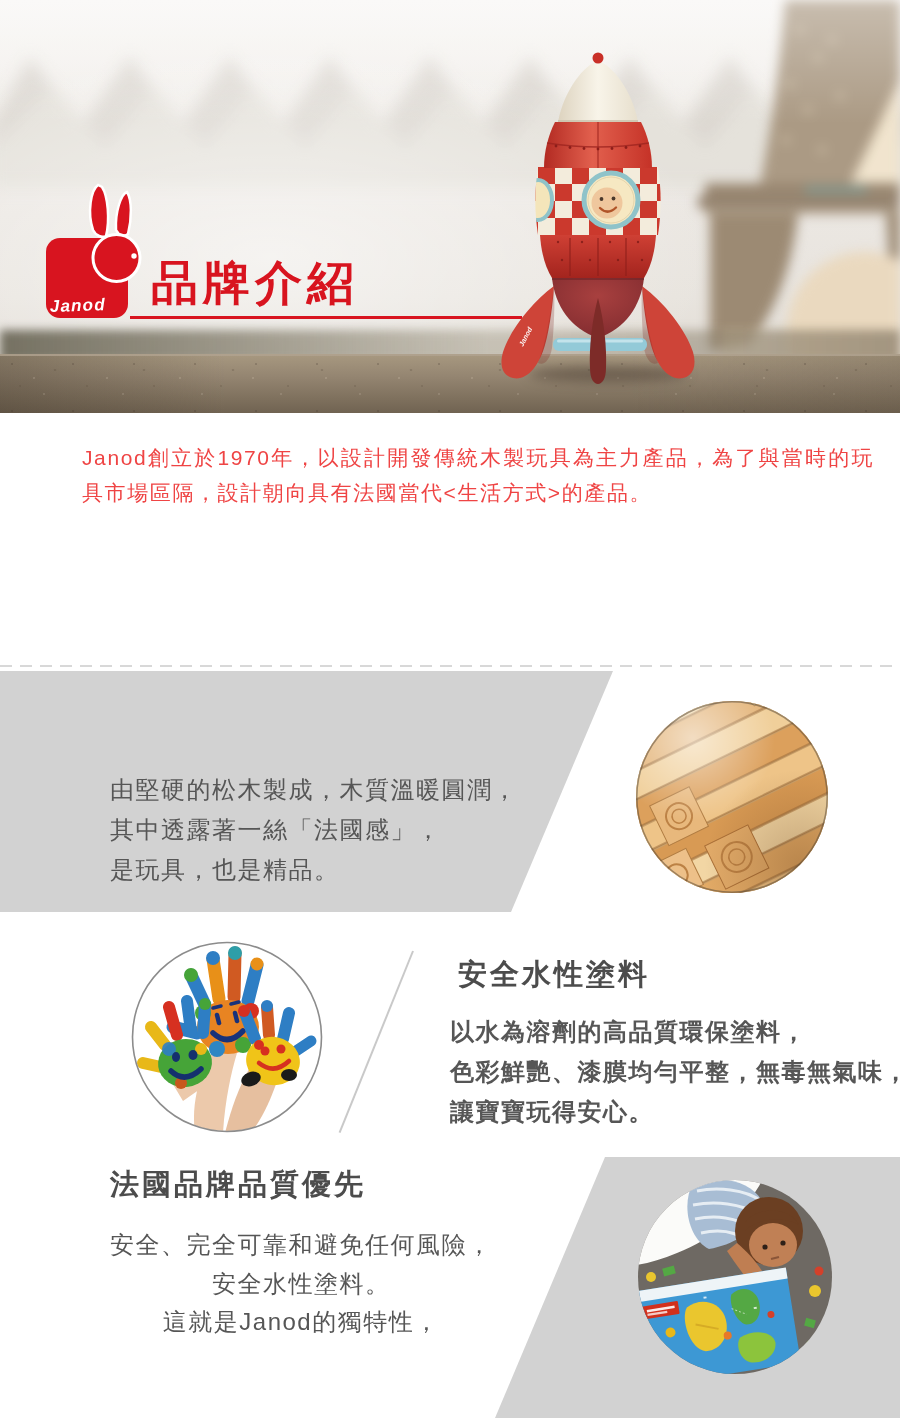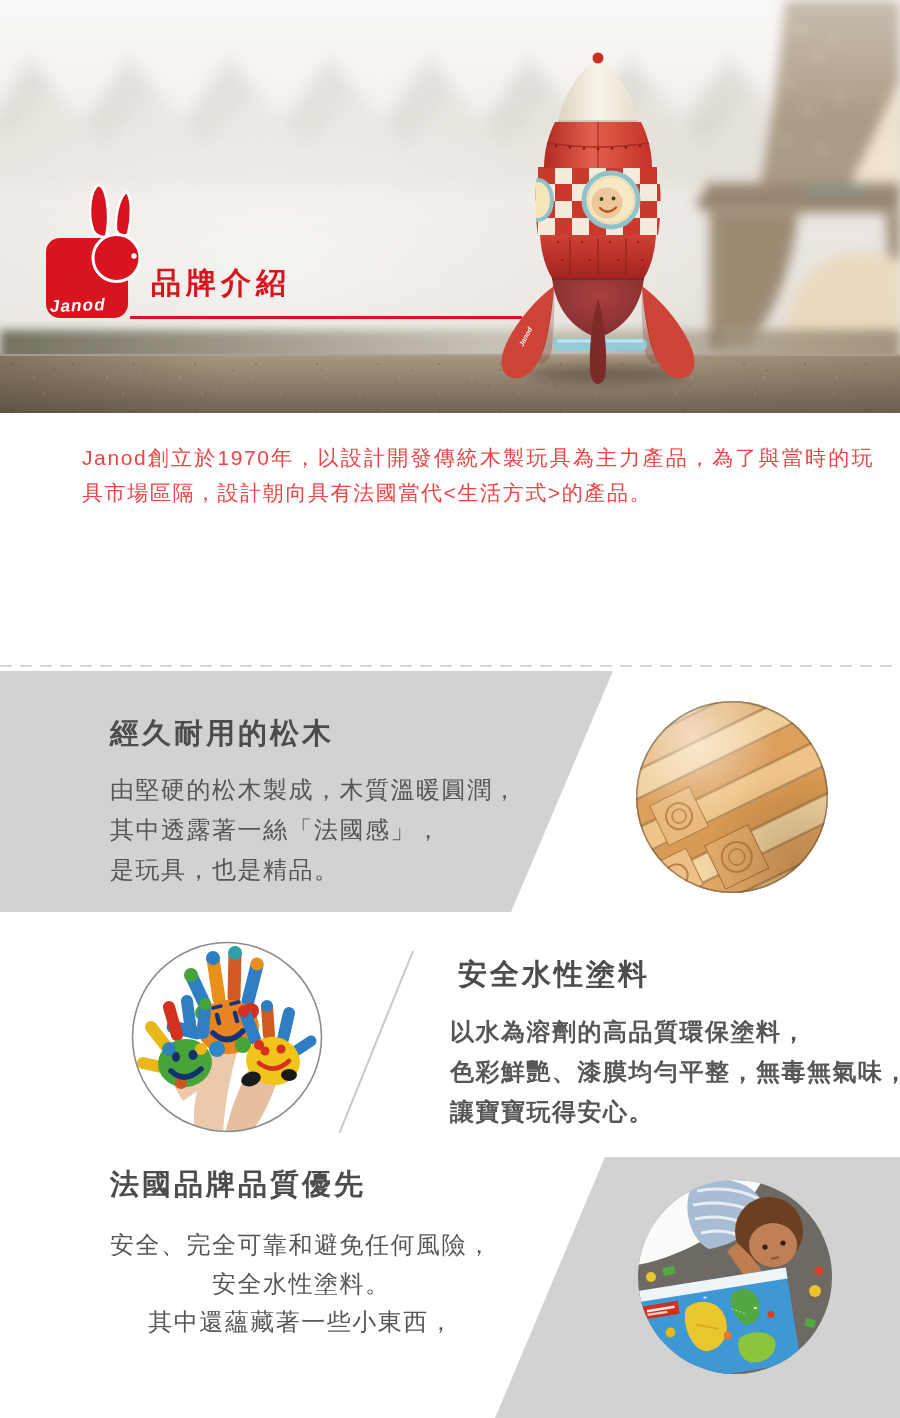--- a/index.html
+++ b/index.html
@@ -22,21 +22,21 @@
           radial-gradient(2px 2px at 34px 22px, rgba(255,240,220,.35), transparent 60%),
           radial-gradient(3px 2px at 55px 14px, rgba(70,58,44,.4), transparent 60%),
           radial-gradient(2px 2px at 20px 30px, rgba(80,66,50,.45), transparent 60%),
           radial-gradient(2px 2px at 44px 38px, rgba(255,245,225,.3), transparent 60%),
           linear-gradient(90deg, rgba(64,54,42,.35), rgba(0,0,0,0) 25%, rgba(0,0,0,0) 70%, rgba(84,72,56,.2)),
           linear-gradient(180deg,#a6977f 0%,#948571 35%,#7d6f5c 75%,#6e6150 100%);
         background-size:61px 47px,73px 53px,89px 59px,67px 43px,79px 49px,100% 100%,100% 100%;}
   .rocket-shadow{position:absolute;left:528px;top:366px;width:160px;height:16px;border-radius:50%;
         background:rgba(52,40,30,.42);filter:blur(6px);}
   .brand-line{position:absolute;left:130px;top:316px;width:392px;height:3px;background:#d8141f;}
-  .hero-title{position:absolute;left:151px;top:263px;font-size:30px;line-height:40px;font-weight:bold;
+  .hero-title{position:absolute;left:151px;top:263px;font-size:47px;line-height:40px;font-weight:bold;
         color:#d8141f;letter-spacing:5px;}
   .logo-svg{position:absolute;left:36px;top:176px;}
   .rocket-svg{position:absolute;left:492px;top:48px;}
   
   .intro{position:absolute;left:82px;top:441px;width:792px;font-size:21px;line-height:34.5px;
         color:#ef4444;text-align:justify;letter-spacing:1.6px;}
   .intro p{margin:0;}
   .dashed-divider{position:absolute;left:0;top:665px;width:900px;height:2px;
         background:repeating-linear-gradient(90deg,#d8d8d8 0 12px,transparent 12px 20px);}
   
@@ -220,21 +220,20 @@
     </svg>
   </div>
 
   <div class="intro">
     <p>Janod創立於1970年，以設計開發傳統木製玩具為主力產品，為了與當時的玩具市場區隔，設計朝向具有法國當代&lt;生活方式&gt;的產品。</p>
   </div>
 
   <div class="dashed-divider"></div>
 
   <div class="panel-1"></div>
-  <div class="sec-title s1-title">經久耐用的松木</div>
   <div class="sec-lines s1-lines">
     <div>由堅硬的松木製成，木質溫暖圓潤，</div>
     <div>其中透露著一絲「法國感」，</div>
     <div>是玩具，也是精品。</div>
   </div>
 
   <svg class="circle-wood" width="196" height="196" viewBox="0 0 196 196">
     <defs>
       <clipPath id="woodClip">
           <circle cx="98" cy="98" r="96"></circle>
@@ -365,21 +364,21 @@
       </g>
     </g>
     <circle cx="96" cy="96" r="94.5" fill="none" stroke="#8c8c8c" stroke-width="1.6"></circle>
   </svg>
 
   <div class="panel-2"></div>
   <div class="sec-title s3-title">法國品牌品質優先</div>
   <div class="sec-lines s3-lines">
     <div>安全、完全可靠和避免任何風險，</div>
     <div>安全水性塗料。</div>
-    <div>其中還蘊藏著一些小東西，</div>
+    <div>這就是Janod的獨特性，</div>
   </div>
 
   <svg class="circle-child" width="196" height="196" viewBox="0 0 196 196">
     <defs>
         <clipPath id="childClip">
           <circle cx="98" cy="98" r="97"></circle>
         </clipPath>
       </defs>
     <g clip-path="url(#childClip)">
       <rect width="196" height="196" fill="#6e6963"></rect>

